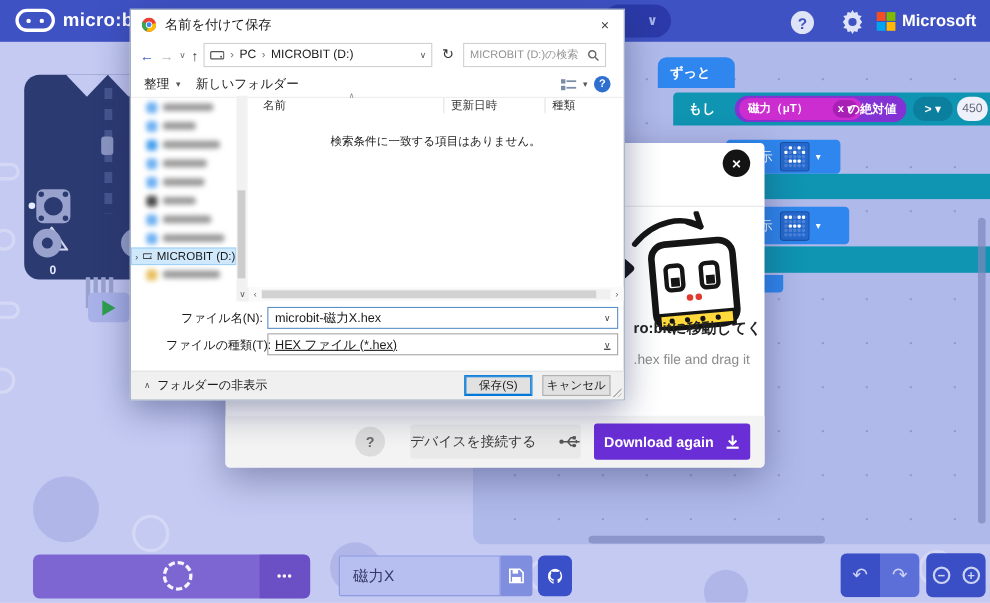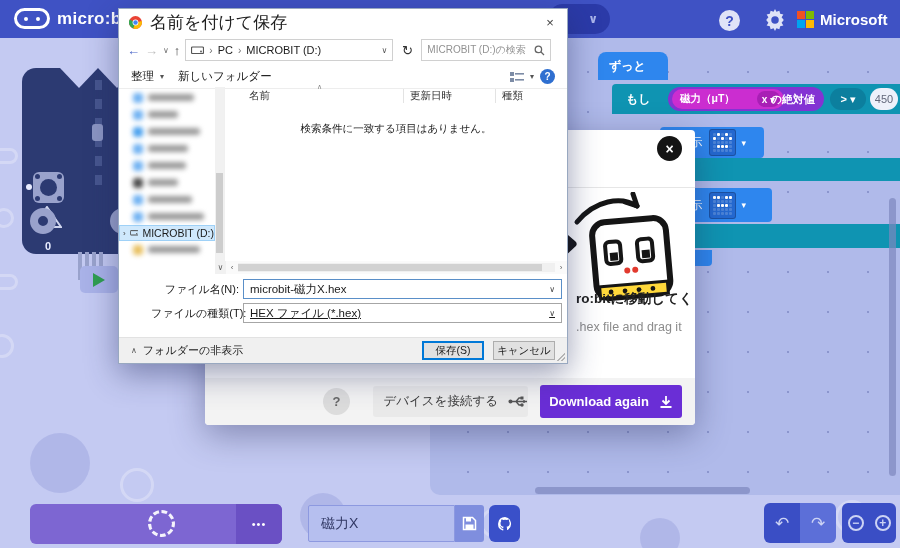--- a/index.html
+++ b/index.html
@@ -81,27 +81,27 @@
 
   
   .mk-dialog{position:absolute;left:205px;top:130px;width:490px;height:295px;background:#fff;border-radius:4px;box-shadow:0 10px 34px rgba(35,40,85,.4);z-index:5;}
   .mk-close{position:absolute;right:13px;top:6px;width:25px;height:25px;border-radius:50%;background:#141414;color:#fff;font-size:14px;font-weight:bold;display:flex;align-items:center;justify-content:center;}
   .mk-header-line{position:absolute;left:0;top:57px;width:490px;border-top:1px solid #e6e6e6;}
   .mk-doodle{position:absolute;left:338px;top:62px;}
   .mk-text1{position:absolute;left:371px;top:160px;font-size:13.5px;font-weight:bold;color:#212121;white-space:nowrap;}
   .mk-text2{position:absolute;left:371px;top:190px;font-size:12.5px;color:#8c8c8c;white-space:nowrap;}
   .mk-footer{position:absolute;left:0;top:248px;width:490px;height:47px;background:#f3f3f3;border-radius:0 0 4px 4px;}
   .mk-help{position:absolute;left:118px;top:10px;width:27px;height:27px;border-radius:50%;background:#dcdcdc;color:#666;font-size:13px;display:flex;align-items:center;justify-content:center;font-weight:bold;}
-  .mk-connect{position:absolute;left:168px;top:8px;width:155px;height:31px;background:#e9e9e9;border-radius:3px;color:#3c3c3c;font-size:12.5px;display:flex;align-items:center;justify-content:flex-end;gap:10px;}
+  .mk-connect{position:absolute;left:168px;top:8px;width:155px;height:31px;background:#e9e9e9;border-radius:3px;color:#3c3c3c;font-size:12.5px;display:flex;align-items:center;justify-content:space-between;gap:10px;}
   .mk-again{position:absolute;left:335px;top:7px;width:142px;height:33px;background:#6a2ed6;border-radius:3px;color:#fff;font-size:13px;font-weight:bold;display:flex;align-items:center;justify-content:center;gap:10px;}
 
   
   .win{position:absolute;left:118px;top:8px;width:450px;height:356px;background:#fff;border:1px solid #98a8c0;box-shadow:0 10px 30px rgba(30,40,90,.45);z-index:10;font-size:11.5px;color:#1a1a1a;}
   .win-title{height:26px;display:flex;align-items:center;padding-left:10px;gap:8px;}
-  .win-title .t{font-size:17px;color:#202020;}
+  .win-title .t{font-size:12px;color:#202020;}
   .win-x{margin-left:auto;width:34px;height:26px;display:flex;align-items:center;justify-content:center;color:#444;font-size:13px;}
   .win-nav{height:30px;display:flex;align-items:center;padding:0 8px;gap:5px;}
   .nv{font-size:13px;color:#3d3d3d;}
   .nv.back{color:#4a66c8;}.nv.fwd{color:#c0c0c0;}.nv.dd{font-size:8px;color:#707070;}
   .addr{width:208px;height:22px;border:1px solid #d0d0d0;display:flex;align-items:center;padding:0 5px;gap:5px;font-size:11px;}
   .addr .sep{color:#707070;font-size:10px;}
   .addr .dd2{margin-left:auto;font-size:8px;color:#555;}
   .refresh{width:18px;height:22px;display:flex;align-items:center;justify-content:center;color:#333;font-size:13px;}
   .searchbox{width:130px;height:22px;border:1px solid #d0d0d0;display:flex;align-items:center;padding:0 5px;gap:4px;}
   .searchbox .ph{color:#919191;font-size:10px;flex:1;white-space:nowrap;overflow:hidden;}
@@ -113,21 +113,21 @@
   .sidebar{width:96px;height:174px;overflow:hidden;padding-top:2px;}
   .sb-row{display:flex;align-items:center;gap:5px;height:17px;padding-left:14px;filter:blur(2.5px);}
   .sb-ico{width:10px;height:10px;border-radius:3px;flex:none;}
   .sb-bar{height:7px;border-radius:3px;background:#9a9a9a;}
   .sb-sel{display:flex;align-items:center;gap:4px;height:16px;background:#cfe8fc;border:1px solid #9fd1f7;padding-left:3px;font-size:10.5px;white-space:nowrap;}
   .sb-sel .ar{font-size:8px;color:#404040;}
   .sb-scroll{width:9px;height:174px;background:#f1f1f1;position:relative;}
   .sb-thumb{position:absolute;left:1px;top:86px;width:7px;height:80px;background:#cdcdcd;}
   .filelist{flex:1;position:relative;border-left:1px solid #f0f0f0;}
   .fl-header{display:flex;height:17px;font-size:10.5px;color:#333;align-items:center;}
-  .fl-header .c1{width:178px;padding-left:24px;}
+  .fl-header .c1{width:178px;padding-left:14px;}
   .fl-header .c2{width:92px;border-left:1px solid #e3e3e3;padding-left:6px;}
   .fl-header .c3{flex:1;border-left:1px solid #e3e3e3;padding-left:6px;}
   .fl-sort{position:absolute;left:92px;top:-4px;font-size:7px;color:#888;}
   .fl-empty{text-align:center;margin-top:18px;font-size:10.5px;color:#1c1c1c;}
   .hsrow{position:absolute;left:96px;bottom:0;right:0;height:13px;display:flex;align-items:center;background:#fafafa;font-size:8px;color:#606060;}
   .hsrow .sbdown{width:11px;text-align:center;background:#f1f1f1;height:13px;line-height:13px;}
   .hsrow .arrL,.hsrow .arrR{width:12px;text-align:center;}
   .hsrow .track{flex:1;height:9px;background:#f0f0f0;position:relative;}
   .hsrow .thumb{position:absolute;left:0;top:1px;height:7px;width:96%;background:#d2d2d2;}
   .fields{position:absolute;left:0;top:270px;width:448px;padding-left:32px;}

